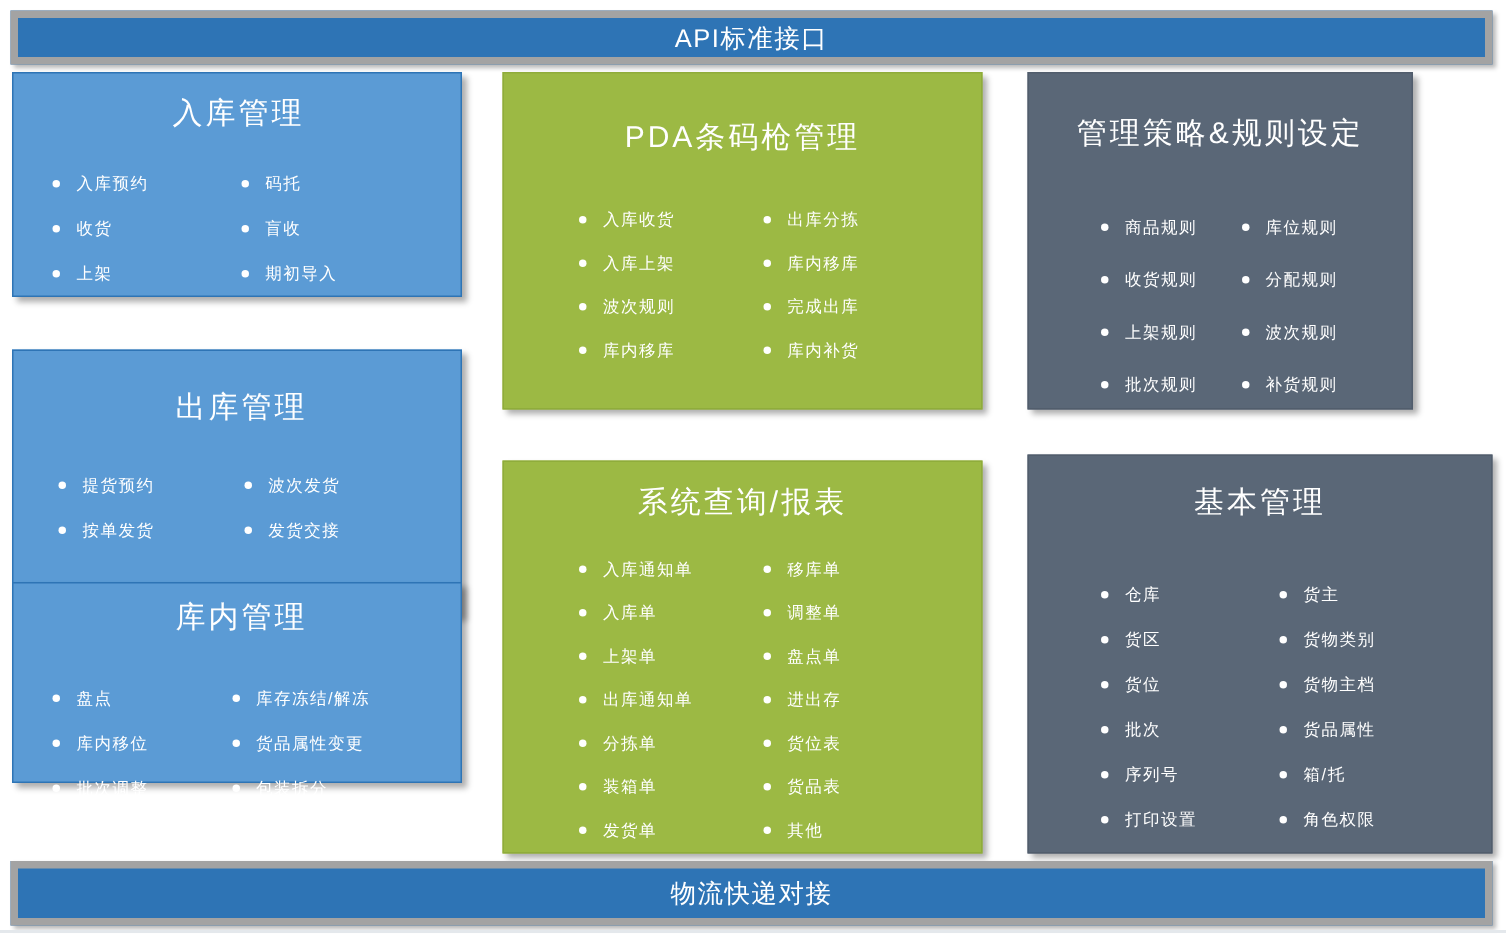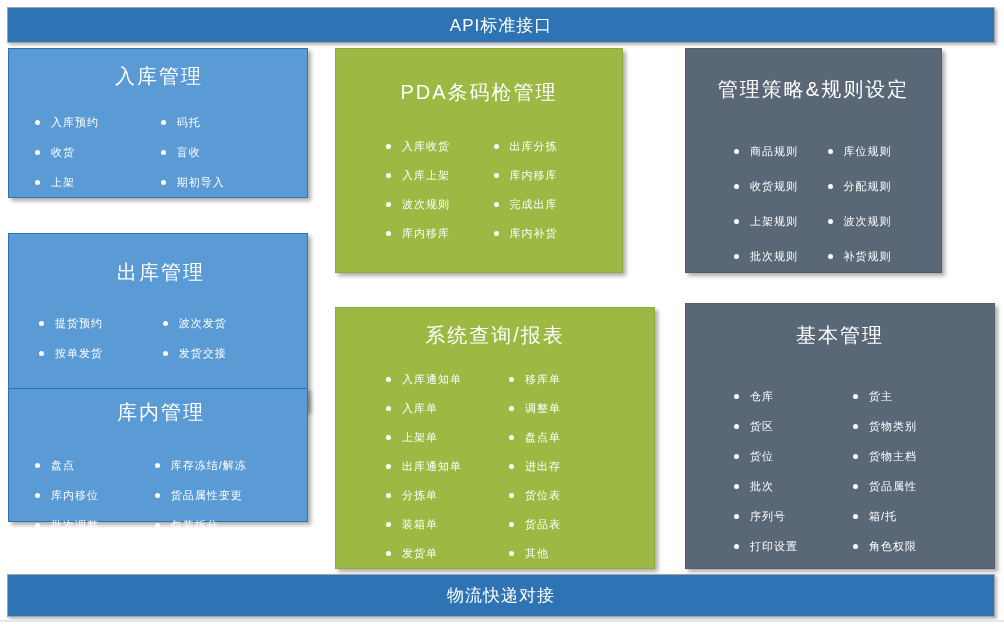--- a/index.html
+++ b/index.html
@@ -4,21 +4,21 @@
 <style>
   html,body{margin:0;padding:0;background:#fff;}
   #stage{
     position:relative;width:1004px;height:626px;background:#ffffff;
     font-family:"Liberation Sans","DejaVu Sans",sans-serif;
     overflow:hidden;
   }
   .bar{
     position:absolute;left:7px;width:988px;
     background:var(--bar-blue,#2E74B5);
-    border:1px solid #a3a3a3;
+    border:5px solid #a3a3a3;
     color:#fff;display:flex;align-items:center;justify-content:center;
     font-size:17px;letter-spacing:1px;
     box-shadow:2px 2px 3px rgba(0,0,0,0.28);
     box-sizing:border-box;
   }
   #top-bar{top:7px;height:36px;}
   #bottom-bar{top:574px;height:43px;}
   .box{
     position:absolute;color:#fff;box-sizing:border-box;
     box-shadow:3px 3px 4px rgba(0,0,0,0.32);
@@ -42,21 +42,21 @@
     width:5px;height:5px;border-radius:50%;background:#fff;
     margin:0 11px 0 0;flex:0 0 auto;
   }
   
   #box-inbound{left:8px;top:48px;width:300px;height:150px;padding:13px 10px 0 12px;}
   #box-inbound ul{margin-top:17px;padding-left:14px;}
   #box-outbound{left:8px;top:210px;width:300px;height:178px;padding:24px 10px 0 16px;margin-top:23px;}
   #box-outbound ul{margin-top:22px;padding-left:14px;}
   #box-inwarehouse{left:8px;top:388px;width:300px;height:134px;padding:9px 6px 0 12px;}
   #box-inwarehouse ul{margin-top:24px;padding-left:14px;grid-template-columns:45% 55%;}
-  #box-pda{left:335px;top:48px;width:288px;height:225px;padding:29px 12px 0 12px;}
+  #box-pda{left:335px;top:48px;width:320px;height:225px;padding:29px 12px 0 12px;}
   #box-pda ul{--row:29px;margin-top:26px;padding-left:38px;}
   #box-query{left:335px;top:307px;width:320px;height:262px;padding:13px 12px 0 12px;}
   #box-query ul{--row:29px;margin-top:16px;padding-left:38px;}
   #box-strategy{left:685px;top:48px;width:257px;height:225px;padding:26px 12px 0 12px;}
   #box-strategy ul{--row:35px;margin-top:31px;padding-left:36px;}
   #box-basic{left:685px;top:303px;width:310px;height:266px;padding:17px 12px 0 12px;}
   #box-basic ul{margin-top:32px;padding-left:36px;}
   #page-bottom-edge{
     position:absolute;left:0;top:620px;width:1004px;height:2px;background:#E4E8EC;
   }

